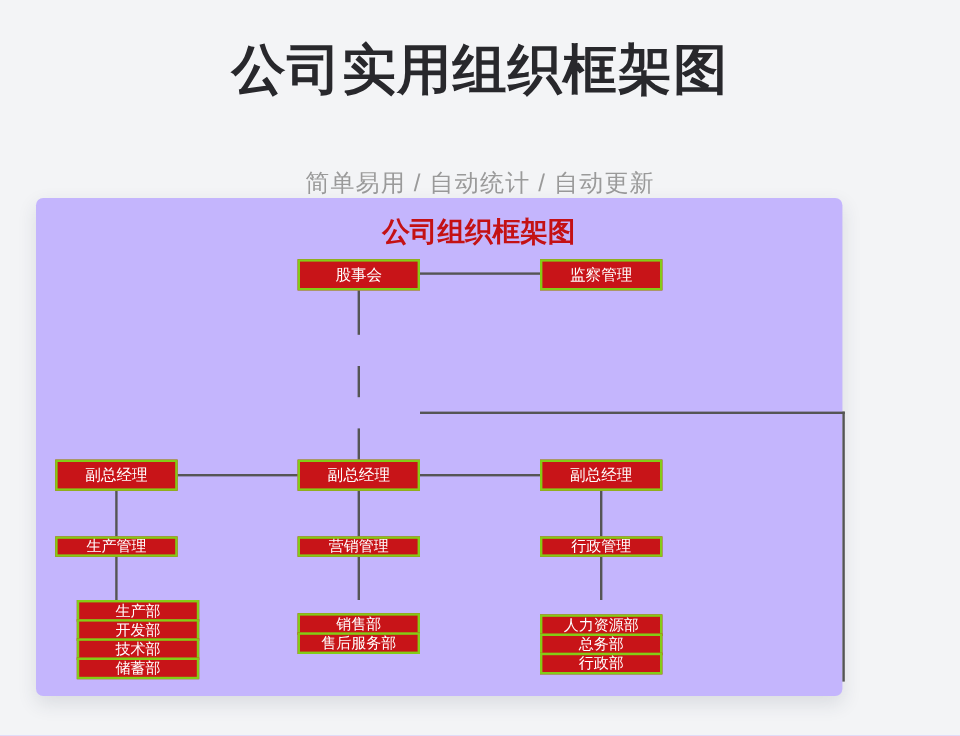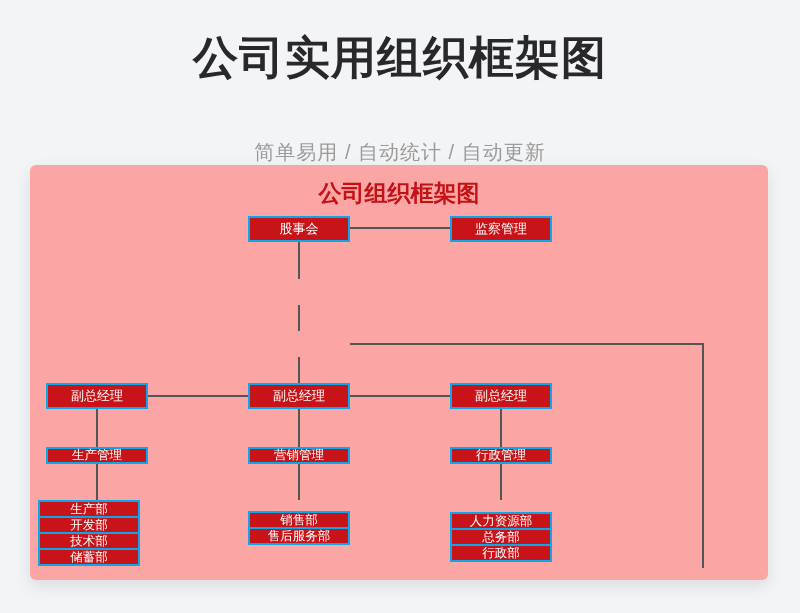--- a/index.html
+++ b/index.html
@@ -11,31 +11,31 @@
   .page-title{
     position:absolute;left:0;top:28px;width:800px;
     text-align:center;font-size:45px;font-weight:bold;color:#28282c;
     letter-spacing:1px;
   }
   .page-subtitle{
     position:absolute;left:0;top:107px;width:800px;
     text-align:center;font-size:20px;color:#9a9a9a;letter-spacing:1px;margin-top:32px;
   }
   .card{
-    position:absolute;left:30px;top:165px;width:738px;height:415px;
-    background:#fca5a5;border-radius:6px;
+    position:absolute;left:30px;top:165px;width:672px;height:415px;
+    background:#c4b5fd;border-radius:6px;
     box-shadow:0 6px 16px rgba(40,50,70,.12);
   }
   .chart-title{
     position:absolute;left:0;top:13px;width:738px;
     text-align:center;font-size:23px;font-weight:bold;color:#c41114;
   }
   .node{
     position:absolute;box-sizing:border-box;
-    background:#c81418;border:2px solid #0ea5e9;
+    background:#c81418;border:2px solid #84cc16;
     color:#ffffff;font-size:13px;
     display:flex;align-items:center;justify-content:center;
     white-space:nowrap;
   }
   .node.big{width:102px;height:26px;}
   .node.small{width:102px;height:17px;font-size:12.5px;}
   .stack{position:absolute;width:102px;display:flex;flex-direction:column;}
   .stack .node{position:static;width:102px;height:18px;font-size:12.5px;}
   .stack .node + .node{margin-top:-2px;}
   .line{position:absolute;background:#555555;}
@@ -72,21 +72,21 @@
 
 
   <div class="node big" style="left:16px;top:218px;">副总经理</div>
   <div class="node big" style="left:218px;top:218px;">副总经理</div>
   <div class="node big" style="left:420px;top:218px;">副总经理</div>
 
   <div class="node small" style="left:16px;top:282px;">生产管理</div>
   <div class="node small" style="left:218px;top:282px;">营销管理</div>
   <div class="node small" style="left:420px;top:282px;">行政管理</div>
 
-  <div class="stack" style="left:8px;top:335px;">
+  <div class="stack" style="left:34px;top:335px;">
     <div class="node">生产部</div>
     <div class="node">开发部</div>
     <div class="node">技术部</div>
     <div class="node">储蓄部</div>
   </div>
   <div class="stack" style="left:218px;top:346px;">
     <div class="node">销售部</div>
     <div class="node">售后服务部</div>
   </div>
   <div class="stack" style="left:420px;top:335px;margin-top:12px;">

